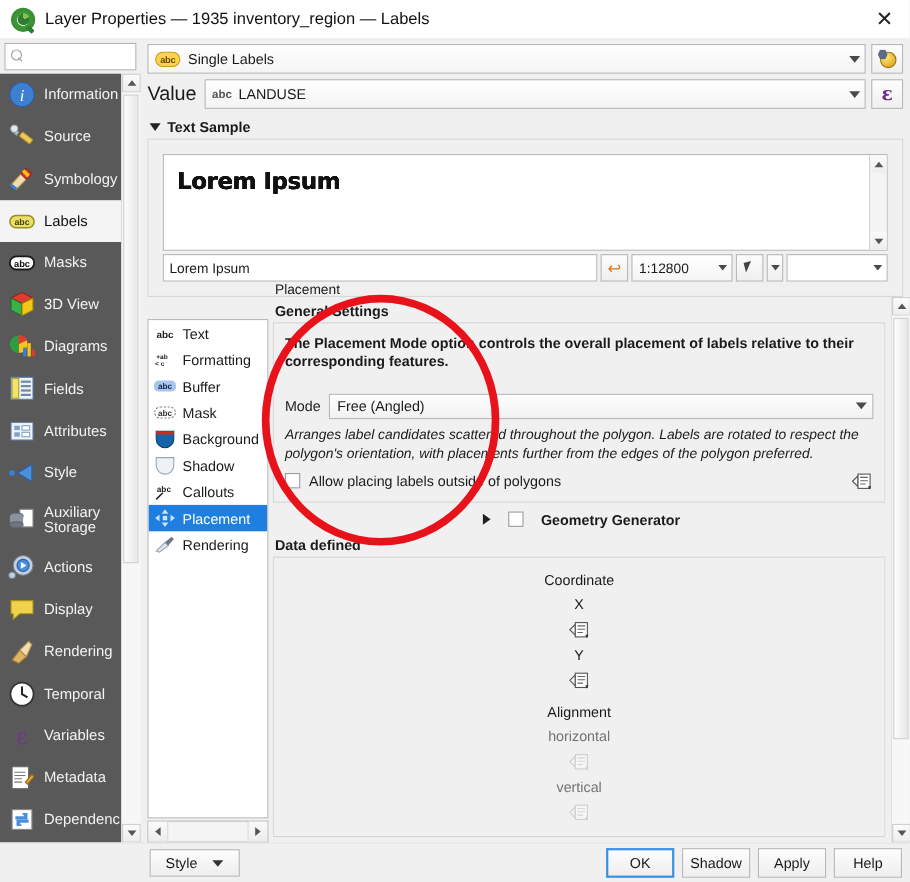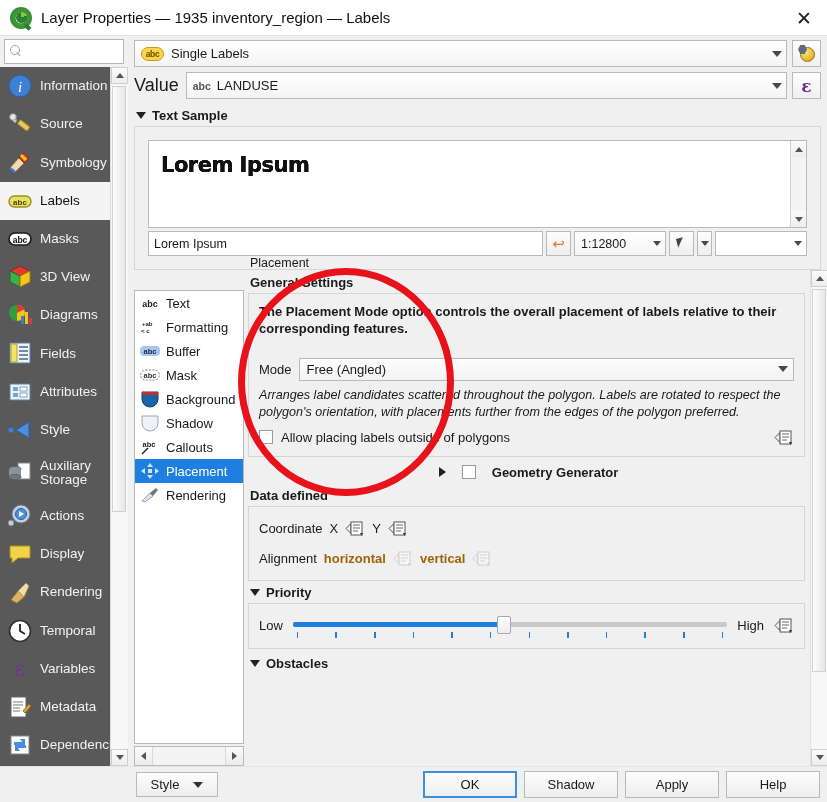--- a/index.html
+++ b/index.html
@@ -210,40 +210,40 @@
   .ital-desc { font-style:italic; font-size:12.6px; line-height:1.35; margin-bottom:8px; }
   .chk-row { display:flex; align-items:center; gap:8px; }
   .chk { width:14px; height:14px; border:1px solid #9a9a9a; background:#fff; flex:0 0 auto;
          display:flex; align-items:center; justify-content:center; font-size:12px; color:#111; cursor:pointer; }
   .dd-ico { width:20px; height:17px; position:relative; flex:0 0 auto; cursor:pointer; }
   .dd-ico svg { display:block; }
 
   .geo-row { display:flex; align-items:center; gap:16px; padding:8px 0 6px 4px;justify-content:center; }
   .geo-row .lbl { font-weight:bold; font-size:13px; }
 
-  .dd-row { display:flex; align-items:center; gap:7px; margin-bottom:13px; font-size:13px; }
+  .dd-row { display:flex; align-items:center; gap:7px; margin-bottom:13px; font-size:13px;flex-direction:column; }
   .dd-row:last-child { margin-bottom:0; }
-  .muted { color:#a16207;font-weight:bold; }
+  .muted { color:#737373; }
 
   .slider-wrap { display:flex; align-items:center; gap:10px; }
   .slider { flex:1; position:relative; height:26px; }
   .sl-groove { position:absolute; left:0; right:0; top:9px; height:5px; background:#c9c9c9; border-radius:2px; }
   .sl-fill { position:absolute; left:0; top:9px; height:5px; width:48%; background:#1f7fe0; border-radius:2px; }
   .sl-handle { position:absolute; left:47%; top:3px; width:14px; height:18px; background:linear-gradient(#ffffff,#ececec); border:1px solid #a8a8a8; border-radius:2px; }
   .sl-ticks { position:absolute; left:0; right:0; top:19px; height:6px; display:flex; justify-content:space-between; padding:0 4px; }
   .sl-ticks i { width:1.5px; height:6px; background:#1f7fe0; display:block; }
 
   
   .btnbar { position:absolute; left:0; right:0; bottom:0; height:36px; background:#f0f0f0;
             display:flex; align-items:center; padding:0 7px; gap:7px; border-top:1px solid #e4e4e4; }
   .style-btn { width:82px; height:25px; border:1px solid #b9b9b9; background:linear-gradient(#fdfdfd,#eeeeee);
                display:flex; align-items:center; justify-content:center; gap:14px; font-size:13px; cursor:pointer; }
   .style-btn .caret { width:0;height:0;border-left:5px solid transparent;border-right:5px solid transparent;border-top:6px solid #333; }
   .bb-spacer { flex:1; }
-  .dlg-btn { width:94px; height:27px; border:1px solid #b9b9b9; background:linear-gradient(#fdfdfd,#eeeeee);
+  .dlg-btn { width:62px; height:27px; border:1px solid #b9b9b9; background:linear-gradient(#fdfdfd,#eeeeee);
              display:flex; align-items:center; justify-content:center; font-size:13px; cursor:pointer; }
   .dlg-btn.default { border:2px solid #3b8fe0; }
 
   
   .annot-circle {
     position:absolute; left:238px; top:268px; width:216px; height:228px;
     border:7px solid #e8121b; border-radius:50%; pointer-events:none; z-index:50;
   }
 </style>
 </head>

